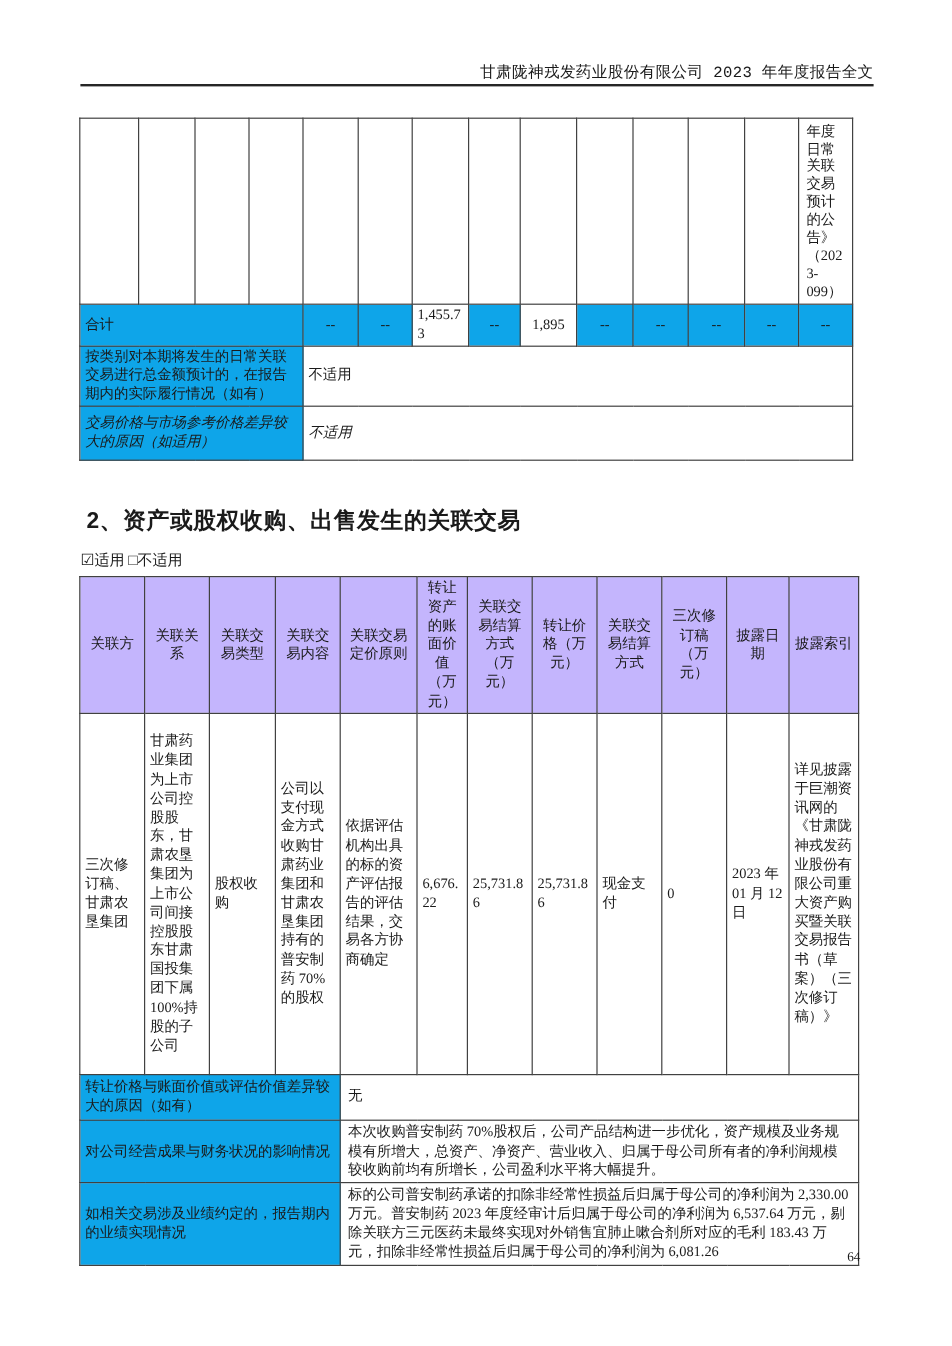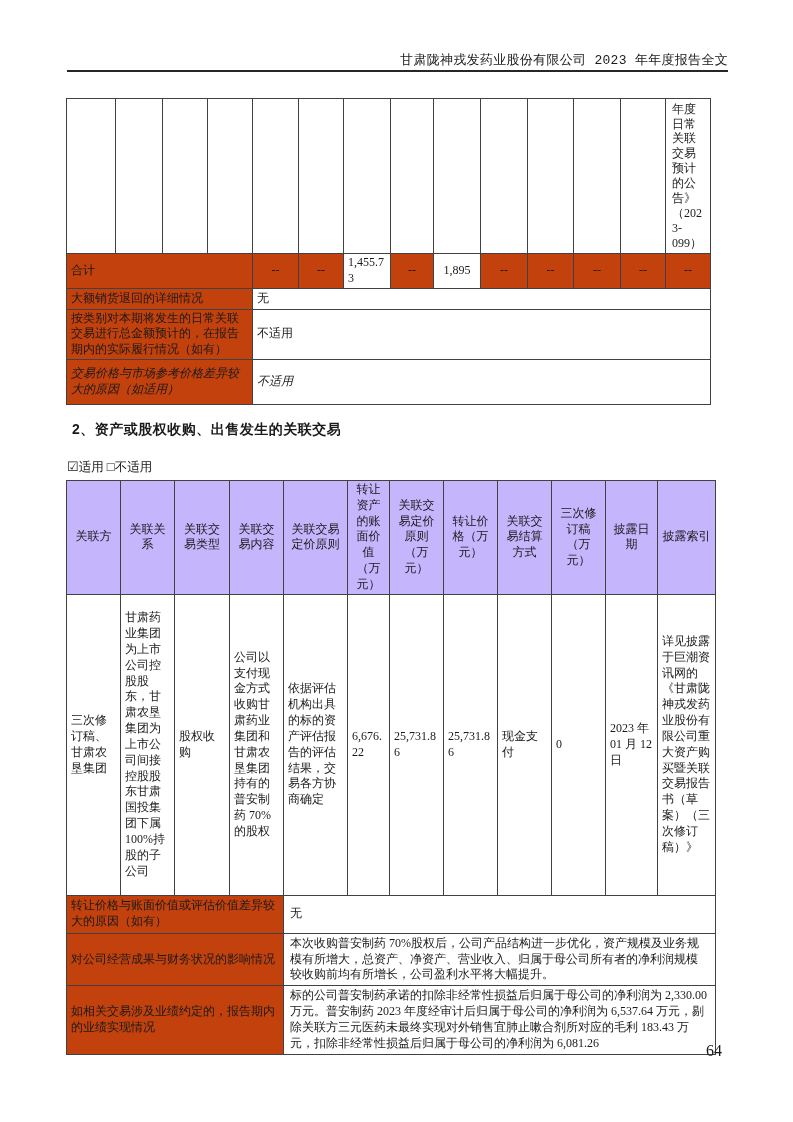--- a/index.html
+++ b/index.html
@@ -7,44 +7,44 @@
     position:relative;width:793px;height:1122px;background:#ffffff;
     font-family:"Liberation Serif","DejaVu Serif",serif;color:#1a1a1a;overflow:hidden;
   }
   
   .hdr-title{position:absolute;top:51px;right:65px;font-size:13px;letter-spacing:0.3px;white-space:nowrap;font-family:Liberation Mono, monospace;}
   .hdr-rule{position:absolute;top:70px;left:67px;width:661px;height:2px;background:#262626;}
   
   table{border-collapse:collapse;table-layout:fixed;font-size:12px;}
   td,th{border:1px solid #414141;padding:1px 4px;vertical-align:middle;line-height:1.32;
         word-break:break-word;overflow-wrap:anywhere;font-weight:normal;}
-  .gray{background:#c2410c;}
+  .gray{background:#0ea5e9;}
   .ctr{text-align:center;}
   .num{text-align:left;word-break:break-all;}
   .lft{text-align:left;}
   .t1{position:absolute;top:98px;left:66px;width:644px;}
   .t1 .tr-a{height:155px;}
   .t1 .tr-b{height:34px;}
   .t1 .tr-c{height:21px;}
   .t1 .tr-d{height:50px;}
   .t1 .tr-e{height:45px;font-style:italic;}
   .t1 .note-cell{line-height:1.24;padding:1px 6px;vertical-align:middle;}
   .sec-title{position:absolute;top:421px;left:72px;font-family:"Liberation Sans","DejaVu Sans",sans-serif;
-             font-weight:bold;font-size:14px;letter-spacing:0.5px;}
+             font-weight:bold;font-size:19px;letter-spacing:0.5px;}
   .applicable{position:absolute;top:459px;left:67px;font-size:12.5px;}
   .applicable .box{font-size:13px;}
   .t2{position:absolute;top:480px;left:66px;width:649px;}
   .t2 .tr-h{height:88px;}
   .t2 .tr-data{height:301px;}
   .t2 .tr-n1{height:38px;}
   .t2 .tr-n2{height:48px;}
   .t2 .tr-n3{height:64px;}
   .t2 th{text-align:center;background:#c4b5fd;}
   .t2 .val{padding:2px 6px;}
-  .pagenum{position:absolute;top:1042px;left:706px;font-size:16px;}
+  .pagenum{position:absolute;top:1042px;left:706px;font-size:11px;}
 </style>
 </head>
 <body>
 
 <div class="page">
 
   <div class="hdr-title">甘肃陇神戎发药业股份有限公司 2023 年年度报告全文</div>
   <div class="hdr-rule"></div>
 
   <table class="t1">
@@ -87,24 +87,20 @@
       <td class="gray ctr">--</td>
       <td class="ctr num">1,455.73</td>
       <td class="gray ctr">--</td>
       <td class="ctr">1,895</td>
       <td class="gray ctr">--</td>
       <td class="gray ctr">--</td>
       <td class="gray ctr">--</td>
       <td class="gray ctr">--</td>
       <td class="gray ctr">--</td>
     </tr>
-    <tr class="tr-c">
-      <td colspan="4" class="gray lft">大额销货退回的详细情况</td>
-      <td colspan="10" class="lft">无</td>
-    </tr>
     <tr class="tr-d">
       <td colspan="4" class="gray lft">按类别对本期将发生的日常关联交易进行总金额预计的，在报告期内的实际履行情况（如有）</td>
       <td colspan="10" class="lft">不适用</td>
     </tr>
     <tr class="tr-e">
       <td colspan="4" class="gray lft">交易价格与市场参考价格差异较大的原因（如适用）</td>
       <td colspan="10" class="lft">不适用</td>
     </tr>
   </tbody>
     </table>
@@ -132,21 +128,21 @@
         <col style="width:58px">
     </colgroup>
     <tbody>
         <tr class="tr-h">
       <th>关联方</th>
       <th>关联关系</th>
       <th>关联交易类型</th>
       <th>关联交易内容</th>
       <th>关联交易定价原则</th>
       <th>转让资产的账面价值（万元）</th>
-      <th>关联交易定价原则（万元）</th>
+      <th>关联交易结算方式（万元）</th>
       <th>转让价格（万元）</th>
       <th>关联交易结算方式</th>
       <th>三次修订稿（万元）</th>
       <th>披露日期</th>
       <th>披露索引</th>
     </tr>
     <tr class="tr-data">
       <td class="lft">三次修订稿、甘肃农垦集团</td>
       <td class="lft">甘肃药业集团为上市公司控股股东，甘肃农垦集团为上市公司间接控股股东甘肃国投集团下属100%持股的子公司</td>
       <td class="lft">股权收购</td>

